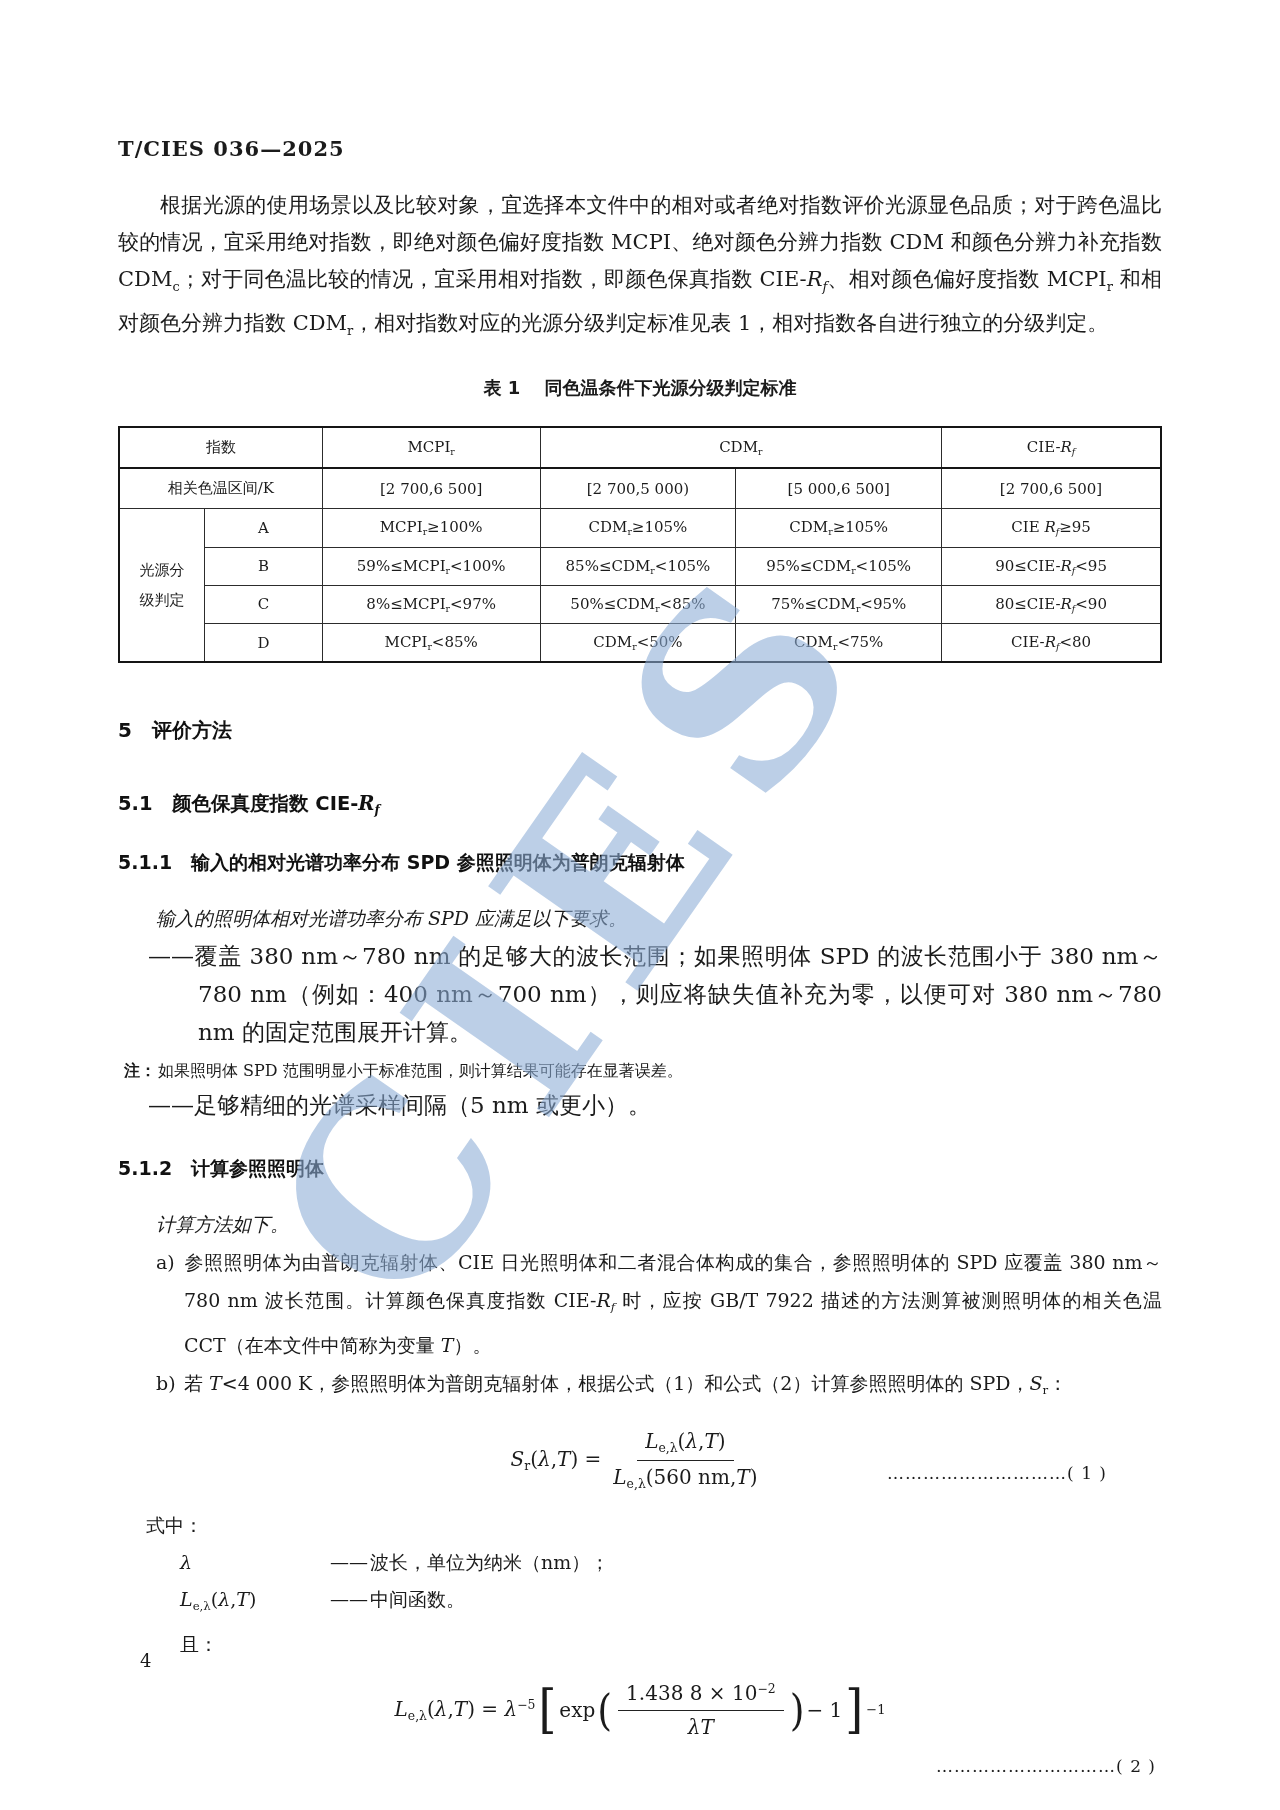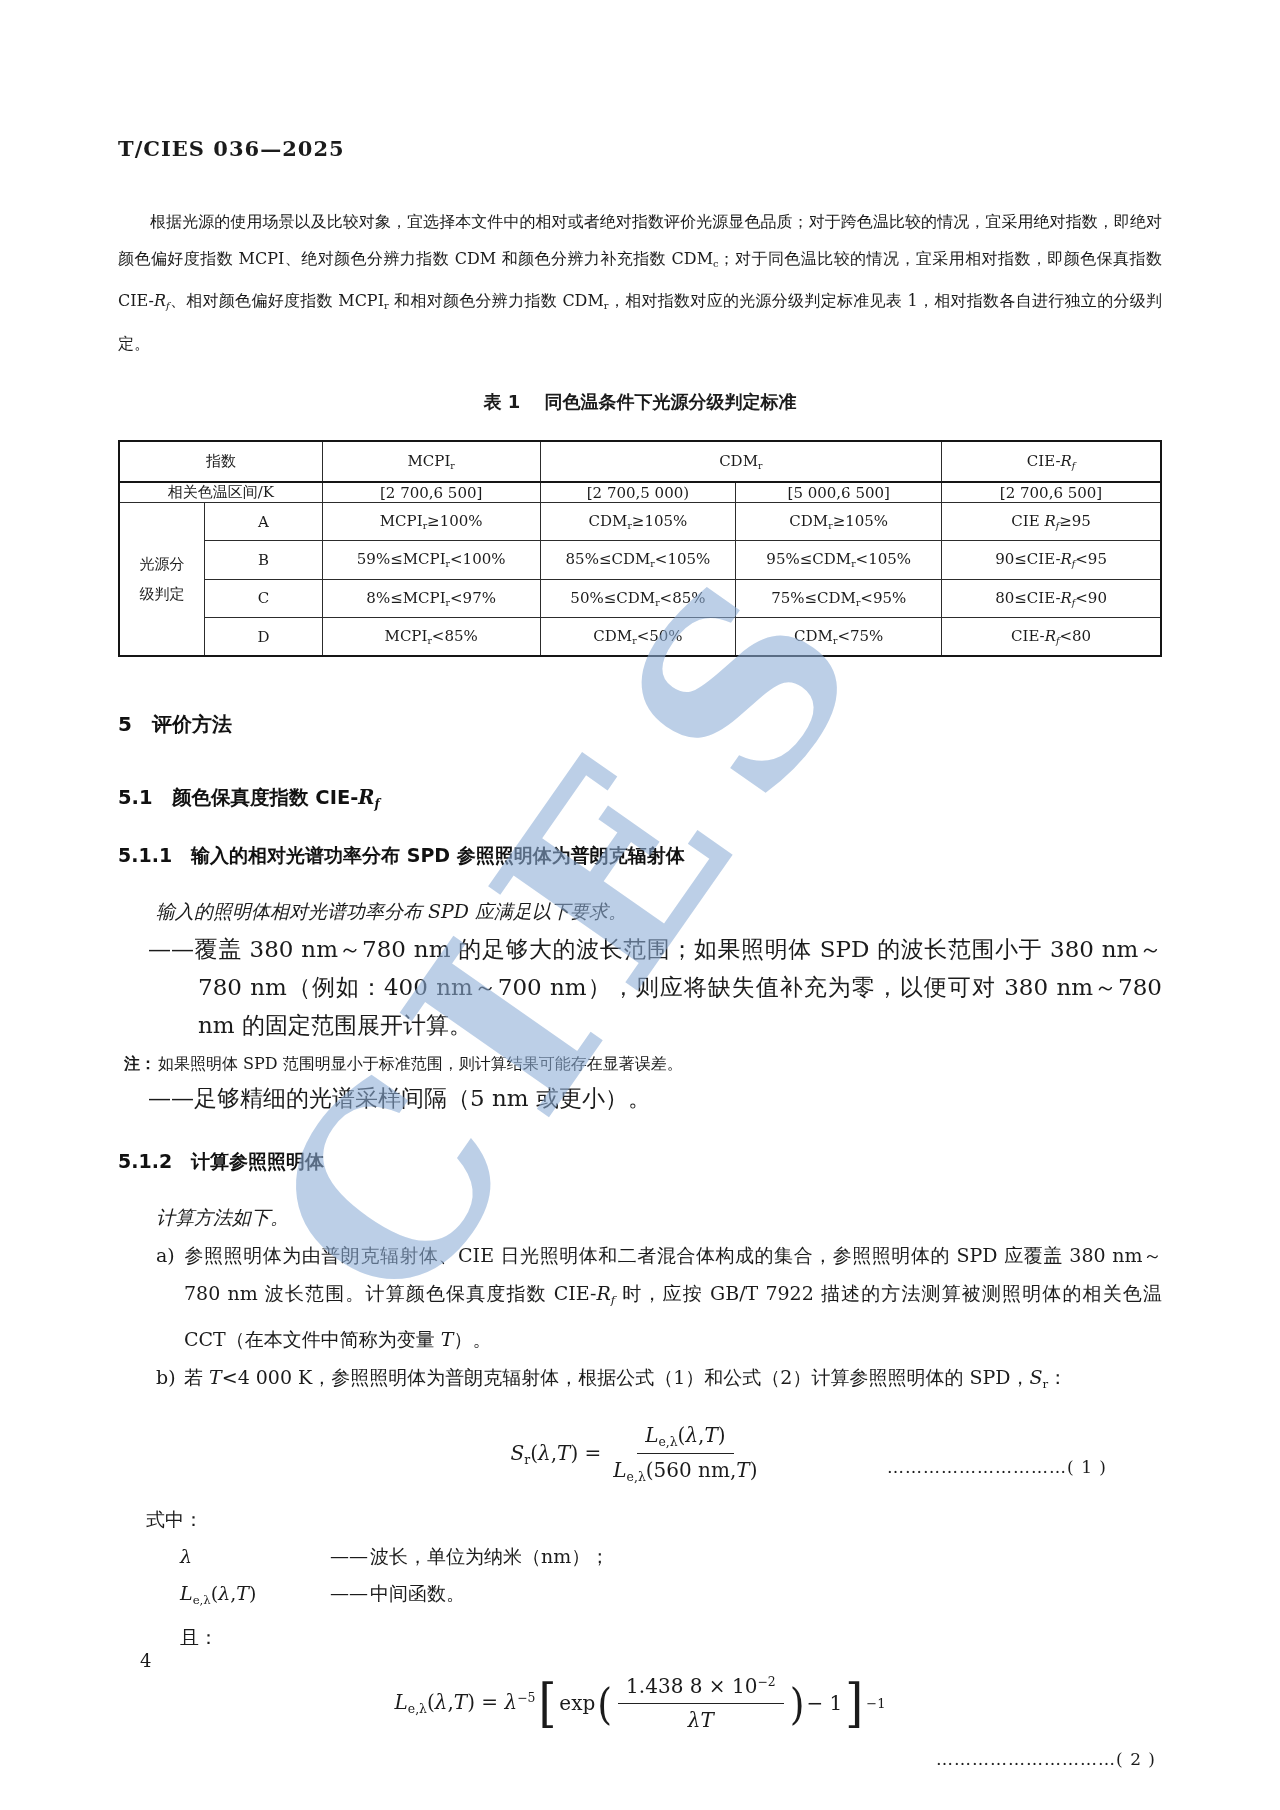--- a/index.html
+++ b/index.html
@@ -2,31 +2,31 @@
 <html><head>
 <meta charset="utf-8">
 <style>
   html,body{margin:0;padding:0;background:#888;}
   .page{position:relative;width:1280px;height:1810px;margin:0 auto;background:#ffffff;
         font-family:"DejaVu Serif","Liberation Serif",serif;color:#1b1b1b;overflow:hidden;}
   .content{position:relative;z-index:1;padding:136px 118px 0 118px;}
 
   .doc-code{font-size:21px;font-weight:bold;letter-spacing:1px;}
 
-  .intro{margin:42px 0 0 0;font-size:16px;line-height:37px;text-align:justify;text-indent:2em;}
+  .intro{margin:26px 0 0 0;font-size:21px;line-height:37px;text-align:justify;text-indent:2em;}
 
   .table-title{margin-top:28px;text-align:center;font-family:"DejaVu Sans","Liberation Sans",sans-serif;
                font-weight:bold;font-size:18px;}
   .table-title .tnum{margin-right:24px;}
 
   table.grading{width:100%;border-collapse:collapse;margin-top:26px;font-size:15px;
                 border:2px solid #151515;}
   table.grading td{border:1px solid #2c2c2c;text-align:center;vertical-align:middle;padding:9px 4px;}
   table.grading tr.hrow1 td{border-bottom:2px solid #151515;padding:10px 4px;}
-  table.grading tr.hrow2 td{padding:0 4px;}
+  table.grading tr.hrow2 td{padding:10px 4px;}
   .vlabel div{line-height:30px;}
 
   h2.sec,h3.sec,h4.sec{font-family:"DejaVu Sans","Liberation Sans",sans-serif;color:#111;margin:0;}
   h2.sec{margin-top:54px;font-size:20px;}
   h3.sec{margin-top:46px;font-size:19.5px;}
   h4.sec{margin-top:32px;font-size:19px;}
   .h-num{margin-right:1em;}
 
   .body-text{margin:24px 0 0 0;font-size:19px;line-height:37px;text-indent:2em;font-style:italic;}
   .dash-item{margin:0;padding-left:80px;text-indent:-50px;font-size:23px;line-height:38px;text-align:justify;}

